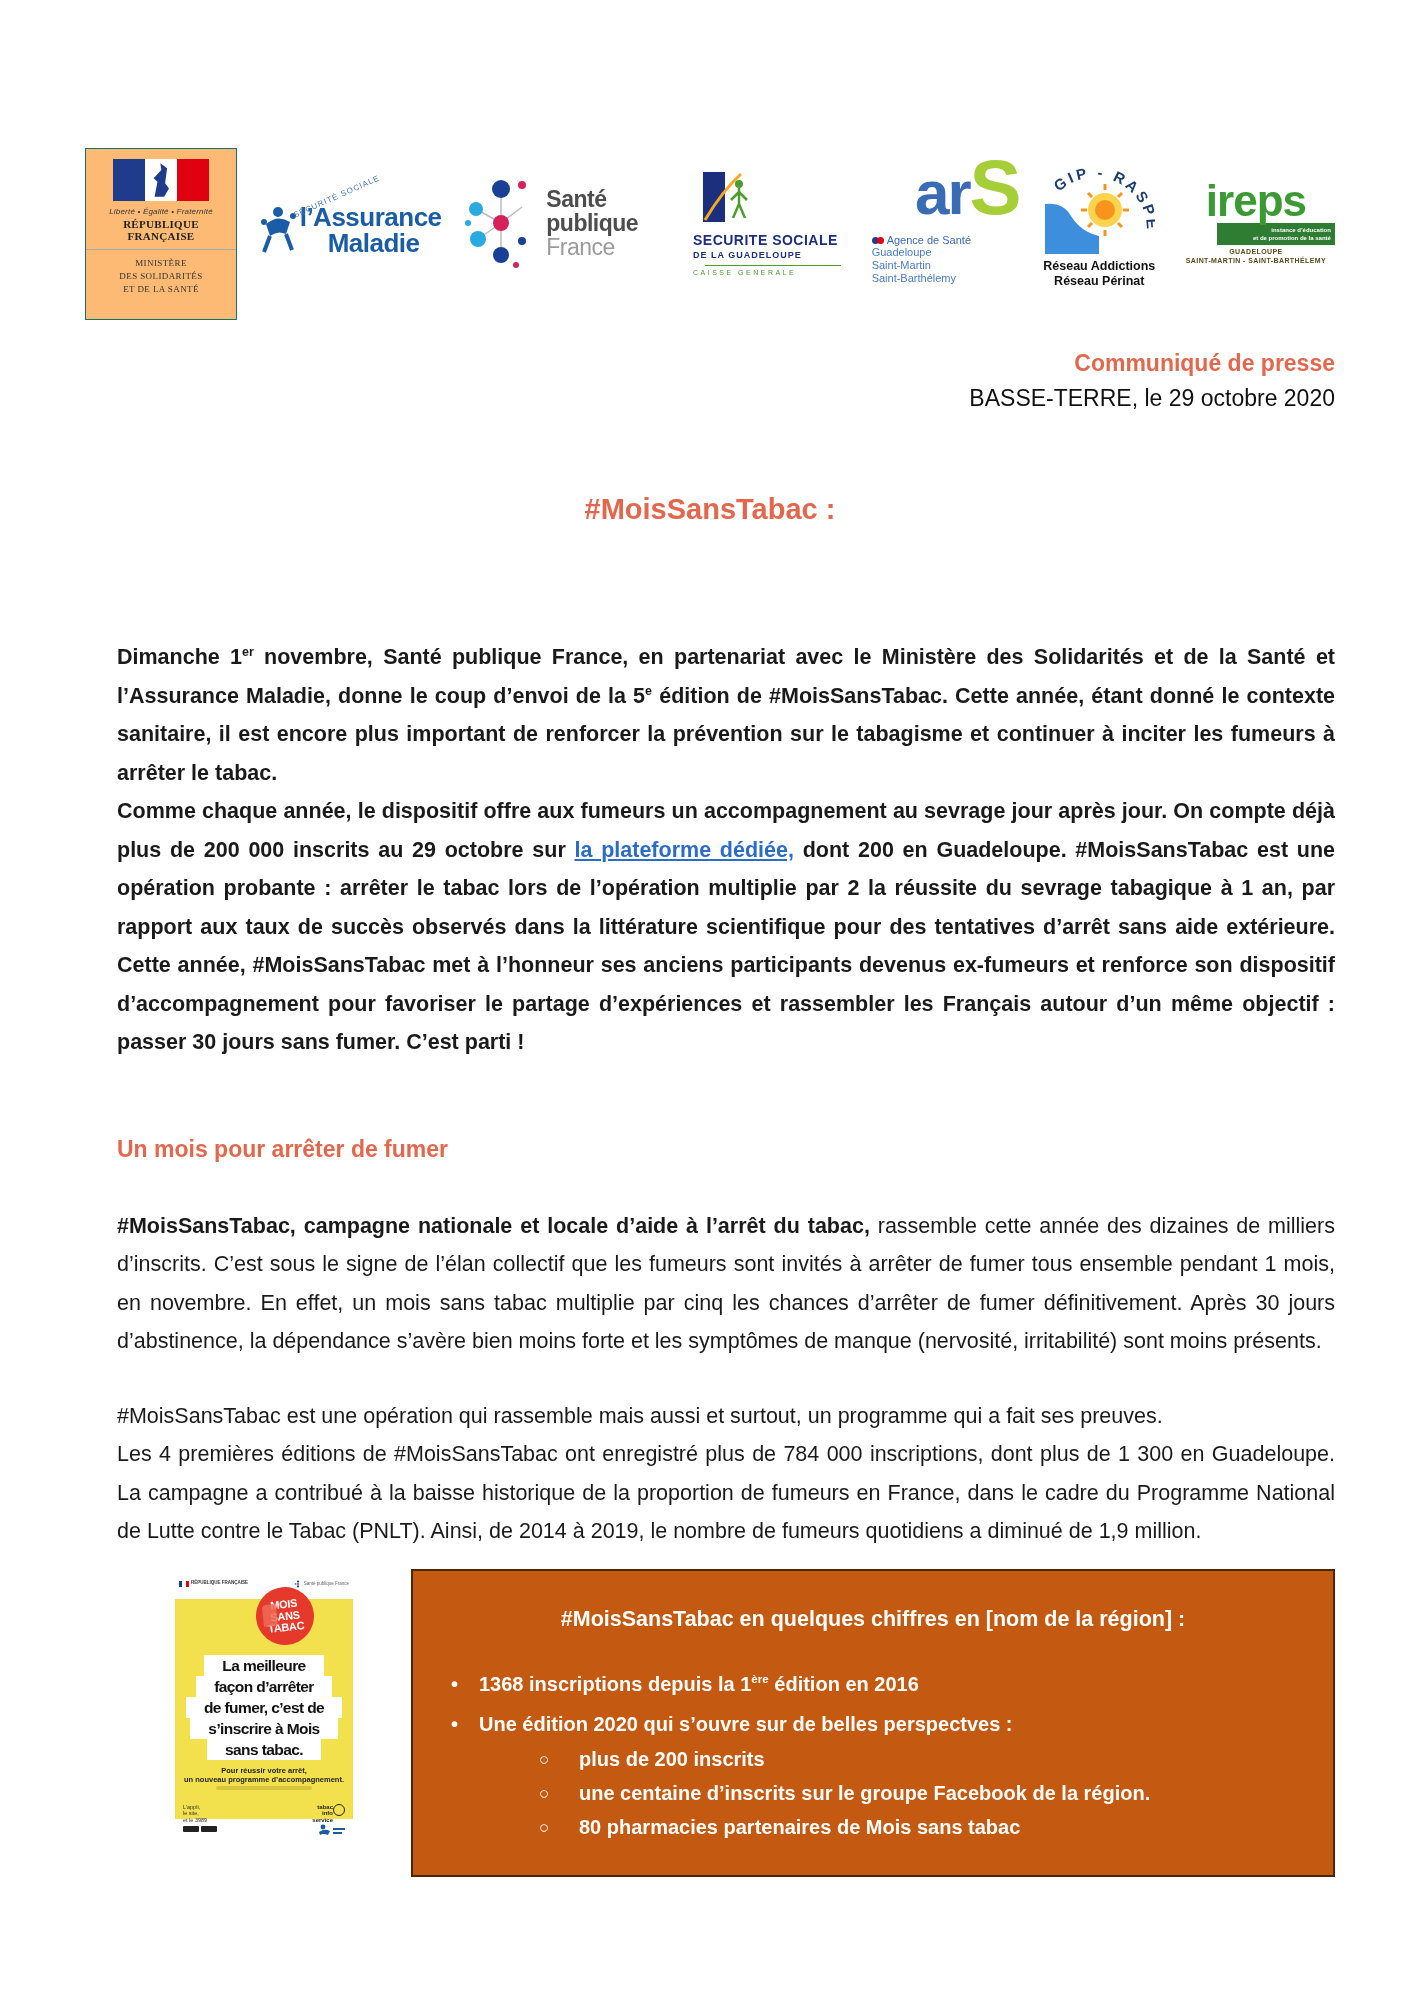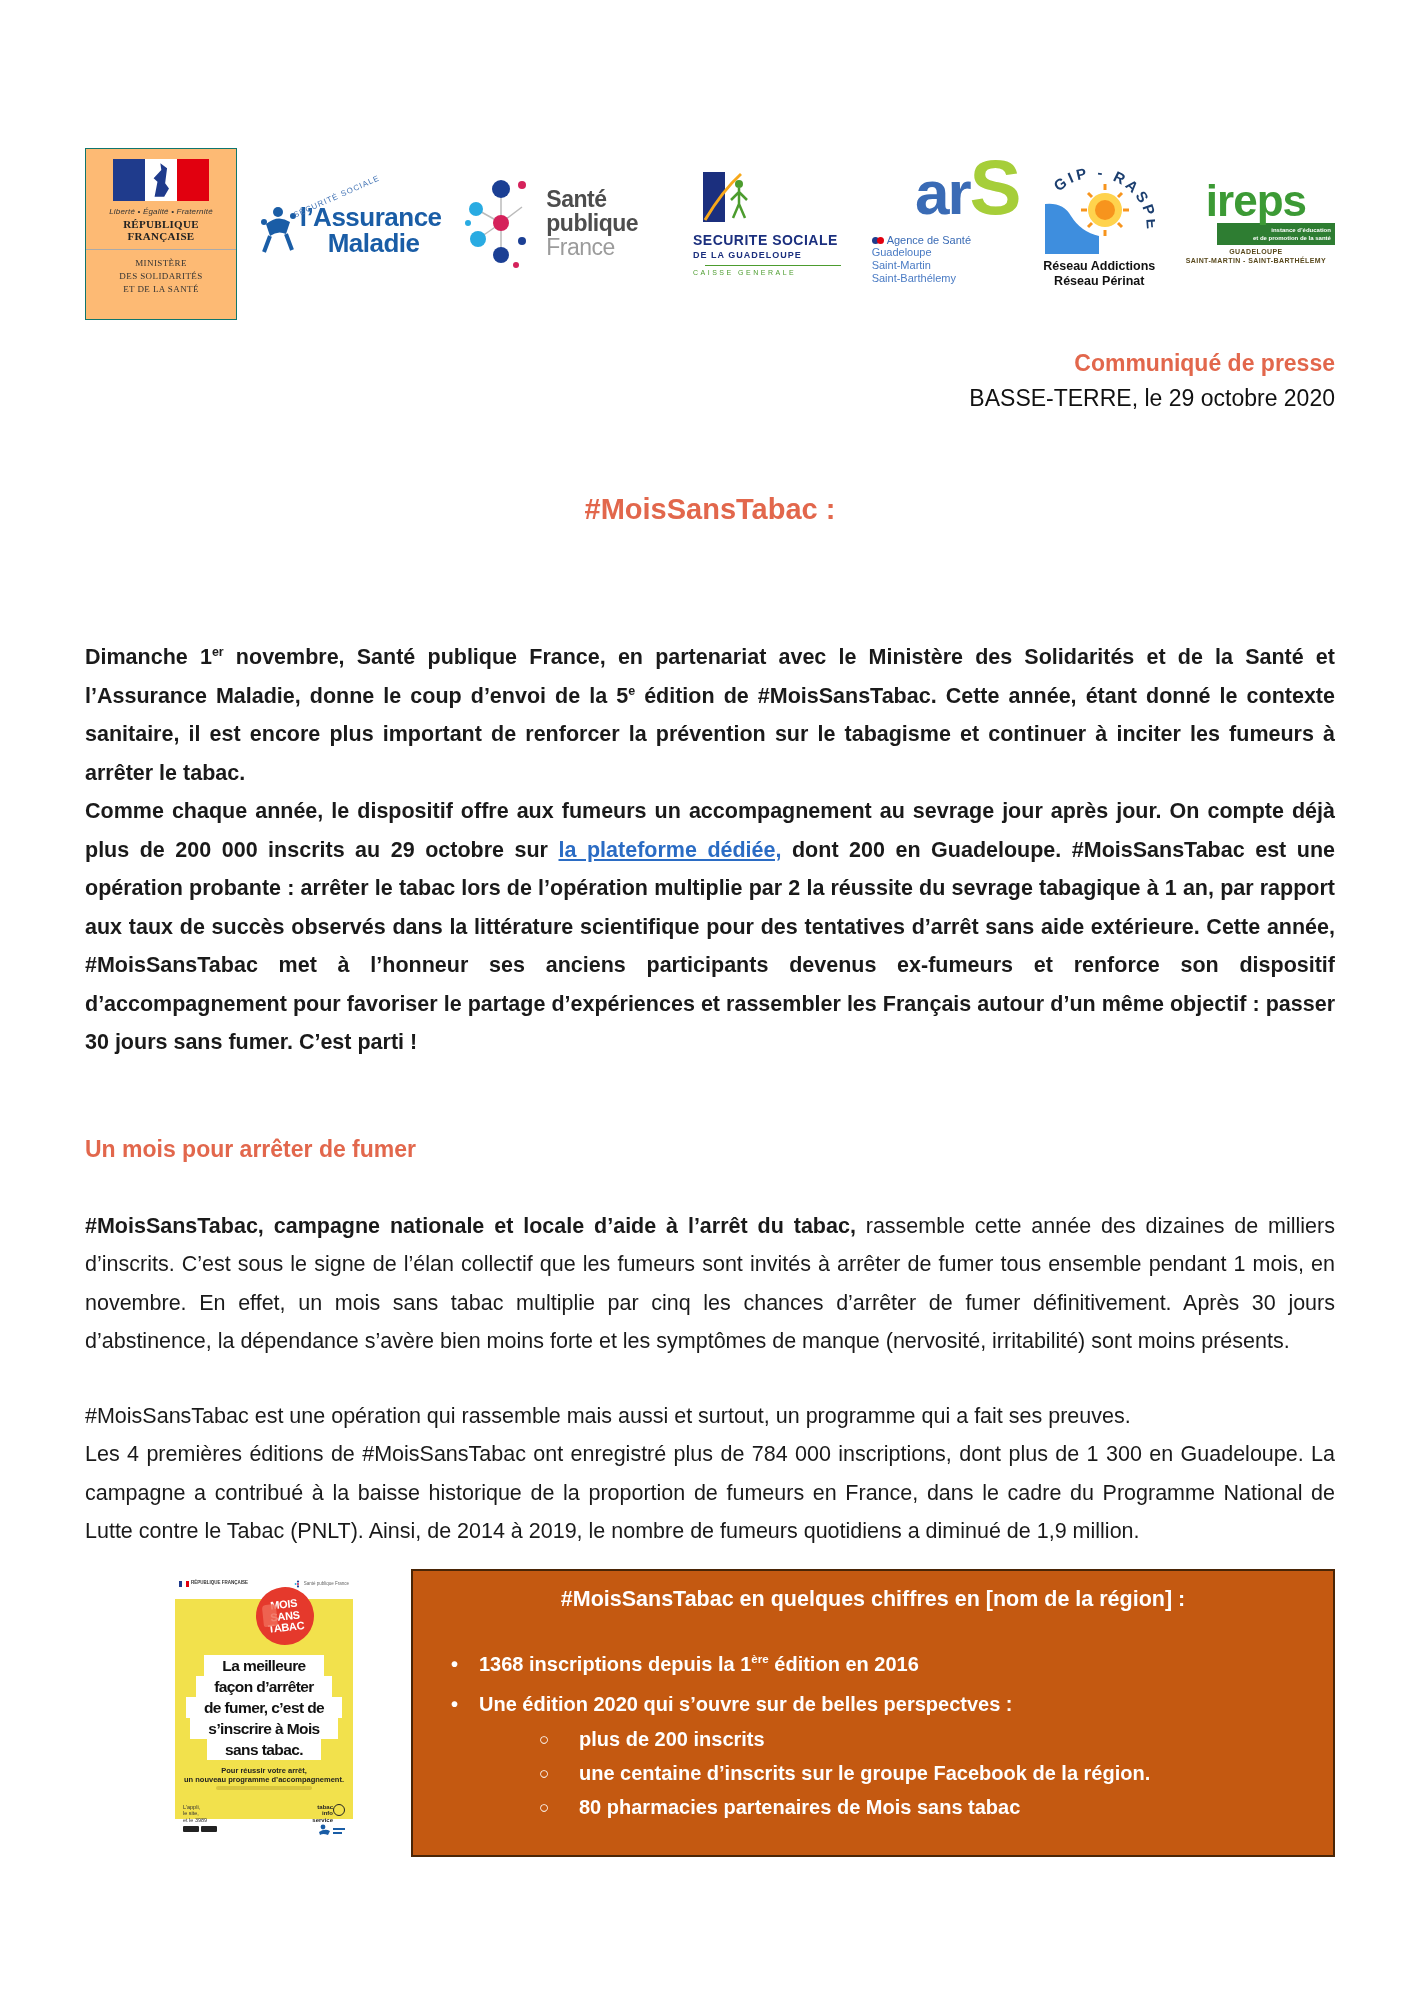--- a/index.html
+++ b/index.html
@@ -60,21 +60,21 @@
 
   
   .press-block{margin-top:52px;text-align:right;}
   .press-label{color:#e2674c;font-weight:bold;font-size:23px;}
   .press-date{font-size:23px;margin-top:8px;color:#111;}
 
   
   .doc-title{margin-top:72px;text-align:center;color:#e2674c;font-weight:bold;font-size:29px;line-height:50px;}
 
   
-  .body-text{margin-top:104px;}
+  .body-text{margin-top:104px;margin-left:32px;}
   .body-text p{margin:0;text-align:justify;font-size:21.5px;line-height:38.5px;}
   p.bold{font-weight:bold;}
   sup{font-size:.58em;vertical-align:super;line-height:0;}
   a.doc-link{color:#2b6cc4;text-decoration:underline;font-weight:bold;}
   .section-heading{color:#e2674c;font-weight:bold;font-size:23px;margin:74px 0 0;}
   .para3{margin-top:44px !important;}
   .para4{margin-top:36px !important;}
   .b-inline{font-weight:bold;}
 
   
@@ -99,21 +99,21 @@
   .pb-left .apps{display:flex;gap:2px;margin-top:3px;}
   .pb-left .apps i{display:block;width:16px;height:6px;background:#222;border-radius:1px;}
   .pb-right{text-align:right;font-size:6px;font-weight:bold;color:#222;line-height:6.5px;position:relative;padding-right:12px;}
   .pb-right .circle{position:absolute;right:0;top:0;width:10px;height:10px;border:1.3px solid #222;border-radius:50%;}
   .pb-right .addr{margin-top:4px;font-weight:normal;font-size:4.5px;color:#444;}
   .poster-under{height:22px;display:flex;justify-content:flex-end;align-items:center;padding-right:6px;}
   .pu-mark{font-size:8px;color:#1a5da6;font-weight:bold;}
 
   
   .stats-box{flex:1;margin-left:58px;background:#c45911;border:2px solid #4a2506;min-height:261px;box-sizing:border-box;padding:16px 24px 20px;color:#fff;}
-  .sb-title{text-align:center;font-weight:bold;font-size:21.5px;}
+  .sb-title{text-align:center;font-weight:bold;font-size:21.5px;margin-top:20px;}
   .sb-list{margin:40px 0 0;padding:0;list-style:none;}
   .sb-item{font-weight:bold;font-size:20px;line-height:25px;margin-bottom:15px;position:relative;padding-left:42px;}
   .sb-item::before{content:"•";position:absolute;left:14px;top:0;font-size:20px;}
   .sb-sublist{margin:10px 0 0;padding:0;list-style:none;}
   .sb-subitem{font-weight:bold;font-size:20px;line-height:25px;margin-bottom:9px;position:relative;padding-left:100px;}
   .sb-subitem::before{content:"○";position:absolute;left:60px;top:0;font-size:17px;}
 </style>
 </head>
 <body>
 

